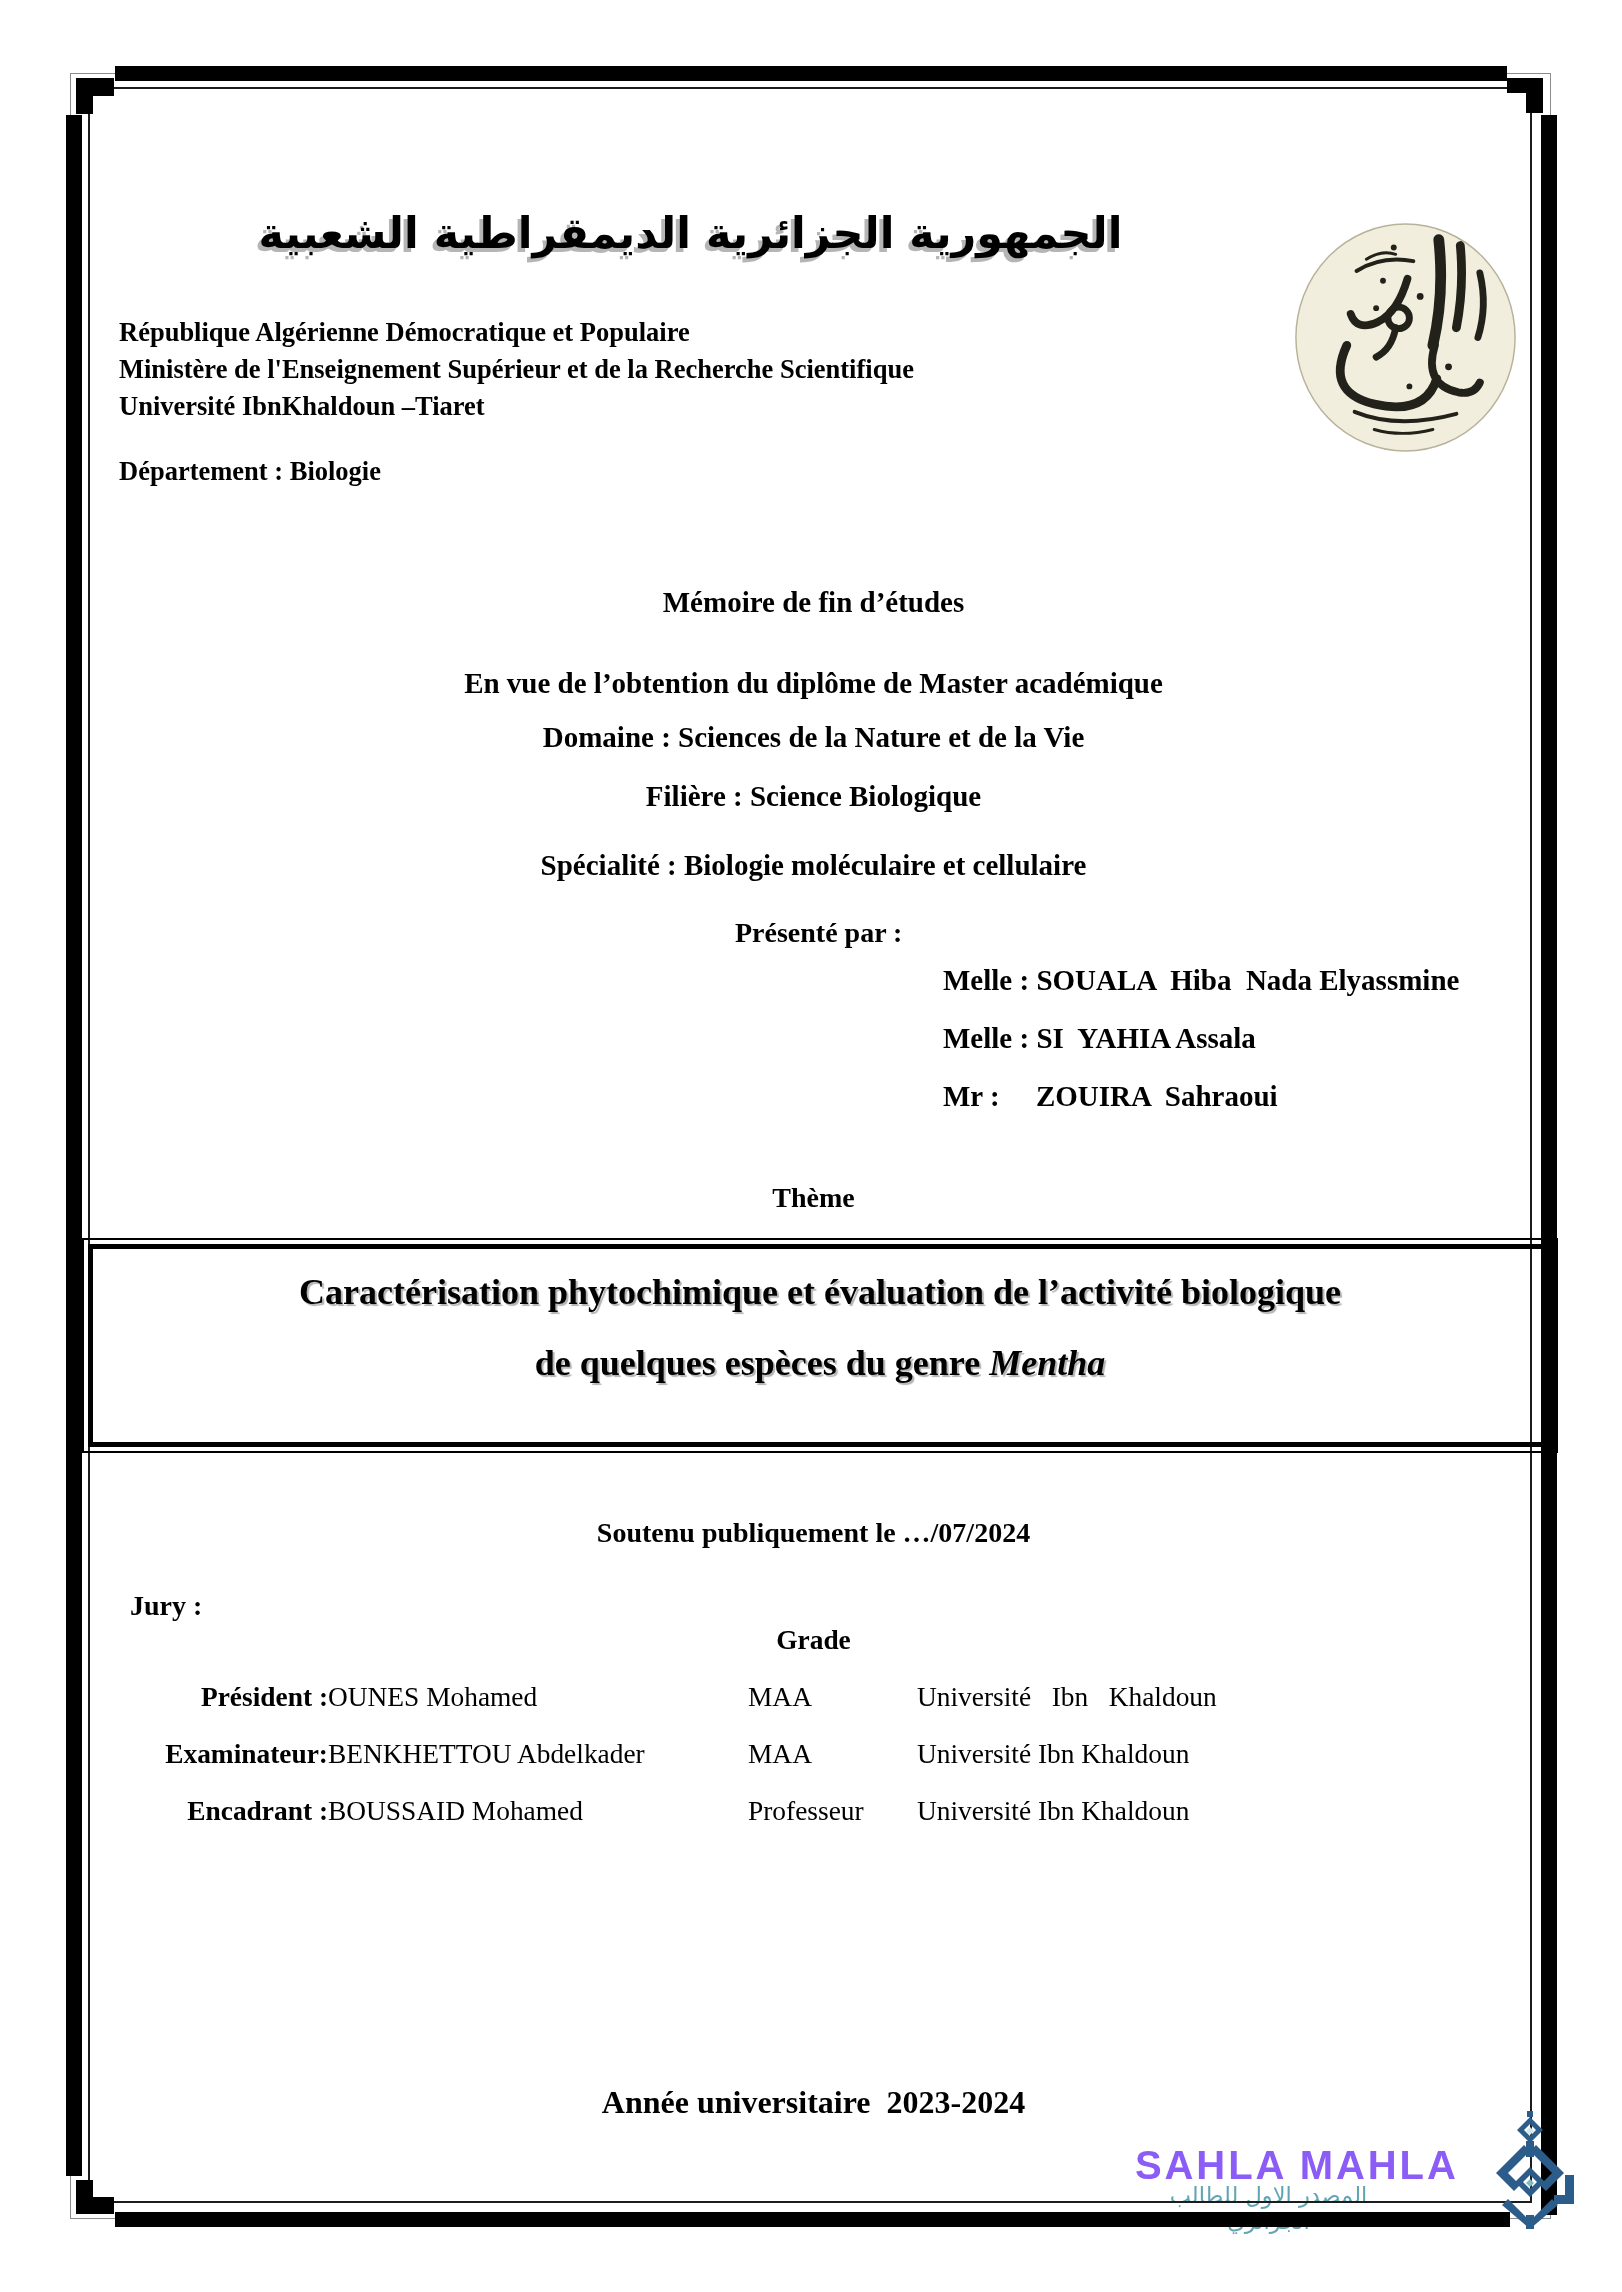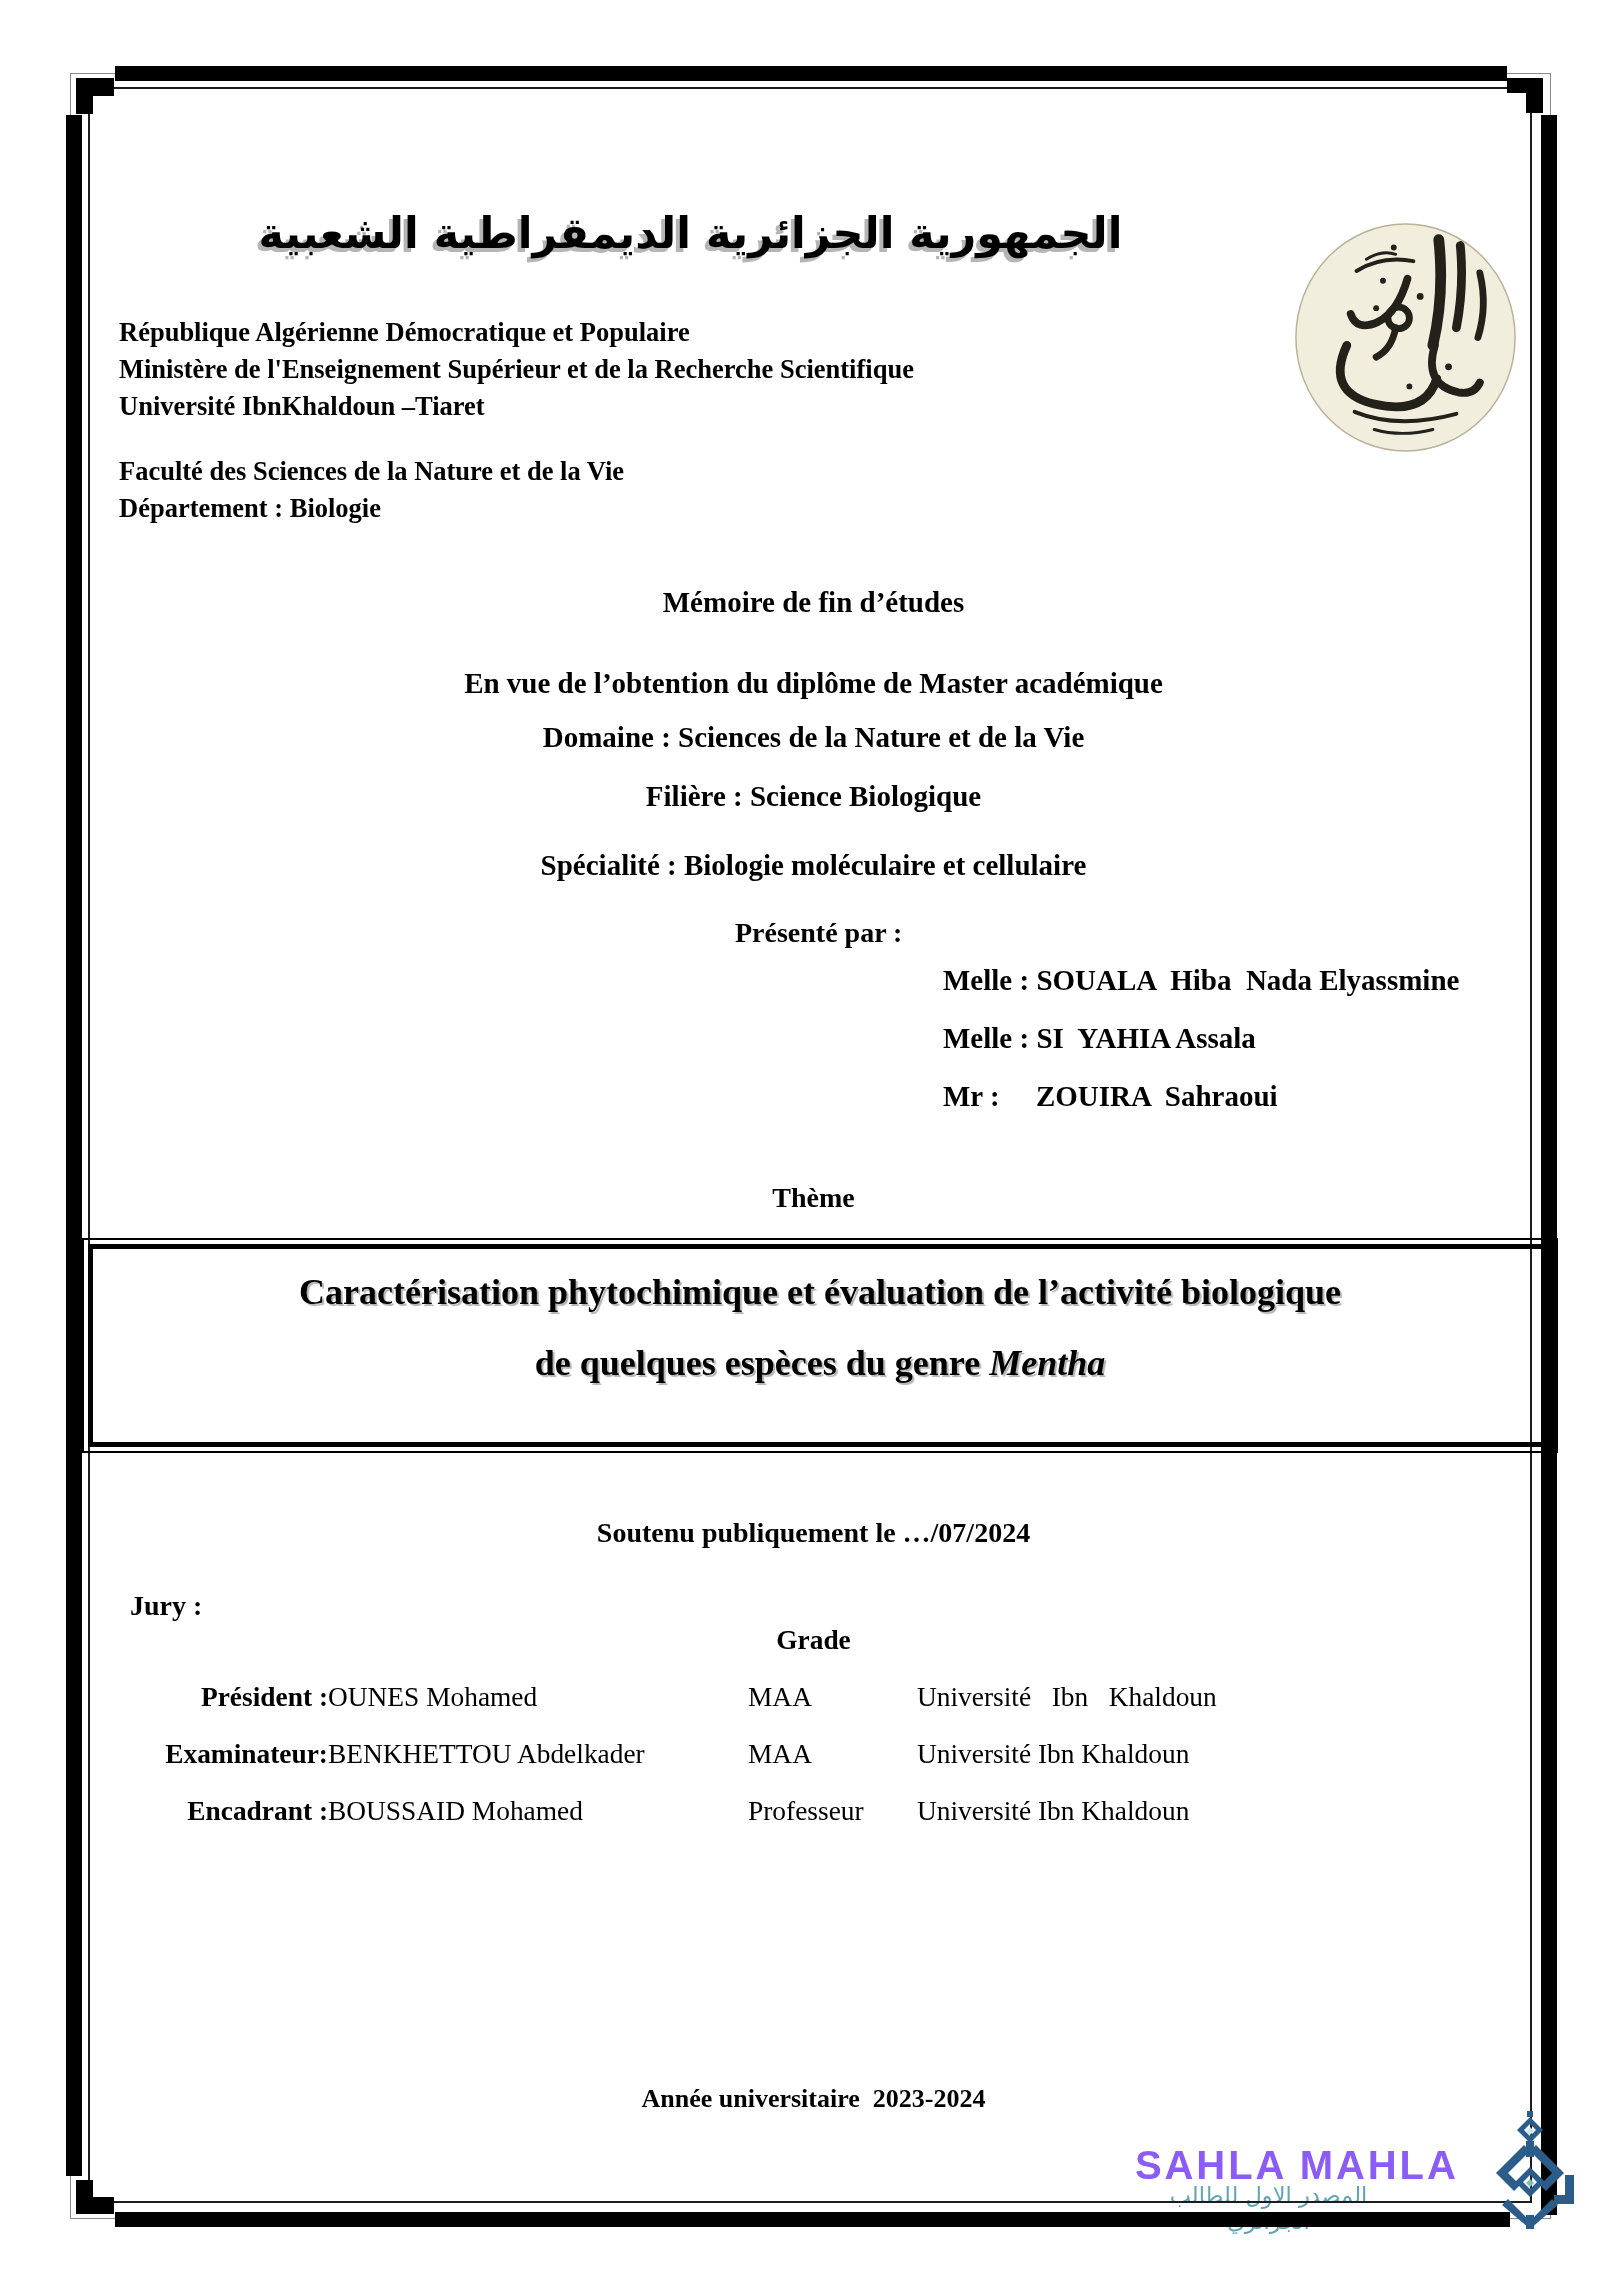--- a/index.html
+++ b/index.html
@@ -50,21 +50,21 @@
 
   .soutenu{left:93px;top:1517px;width:1441px;text-align:center;font-size:28px;font-weight:bold;}
   .jury-label{left:130px;top:1590px;font-size:28px;font-weight:bold;}
   .grade-header{left:93px;top:1625px;width:1441px;text-align:center;font-size:27.4px;font-weight:bold;}
   .jury-row{left:130px;width:1397px;display:flex;font-size:27.4px;align-items:baseline;}
   .jr1{top:1682px;} .jr2{top:1739px;} .jr3{top:1796px;}
   .jury-role{width:198px;font-weight:bold;flex:none;text-align:right;}
   .jury-name{width:420px;flex:none;}
   .jury-grade{width:169px;flex:none;}
   .jury-univ{flex:1;}
-  .annee{left:93px;top:2084px;width:1441px;text-align:center;font-size:26px;font-weight:bold;}
+  .annee{left:93px;top:2084px;width:1441px;text-align:center;font-size:32px;font-weight:bold;}
 
   
   .seal{position:absolute;left:1292px;top:220px;width:227px;height:235px;z-index:4;}
   .sahla{position:absolute;left:1135px;top:2143px;z-index:6;
     font-family:"Liberation Sans","DejaVu Sans",sans-serif;font-weight:bold;
     font-size:40px;letter-spacing:2.9px;color:#8b5cf6;}
   .tagline{position:absolute;left:1135px;top:2182px;width:267px;text-align:center;z-index:1;
     direction:rtl;font-family:"DejaVu Sans",sans-serif;font-size:22.5px;color:#62a5b2;}
   .kufic{position:absolute;left:1484px;top:2111px;width:92px;height:120px;z-index:6;}
 </style>
@@ -116,21 +116,20 @@
     </svg>
   </div>
 
   <div class="abs ministry">
     <div>République Algérienne Démocratique et Populaire</div>
     <div>Ministère de l'Enseignement Supérieur et de la Recherche Scientifique</div>
     <div>Université IbnKhaldoun –Tiaret</div>
   </div>
 
   <div class="abs faculty">
-    <div>Faculté des Sciences de la Nature et de la Vie</div>
     <div>Département : Biologie</div>
   </div>
 
   <div class="abs centerline l-memoire">Mémoire de fin d’études</div>
   <div class="abs centerline l-envue">En vue de l’obtention du diplôme de Master académique</div>
   <div class="abs centerline l-domaine">Domaine : Sciences de la Nature et de la Vie</div>
   <div class="abs centerline l-filiere">Filière : Science Biologique</div>
   <div class="abs centerline l-specialite">Spécialité : Biologie moléculaire et cellulaire</div>
 
   <div class="abs presente">Présenté par :</div>

